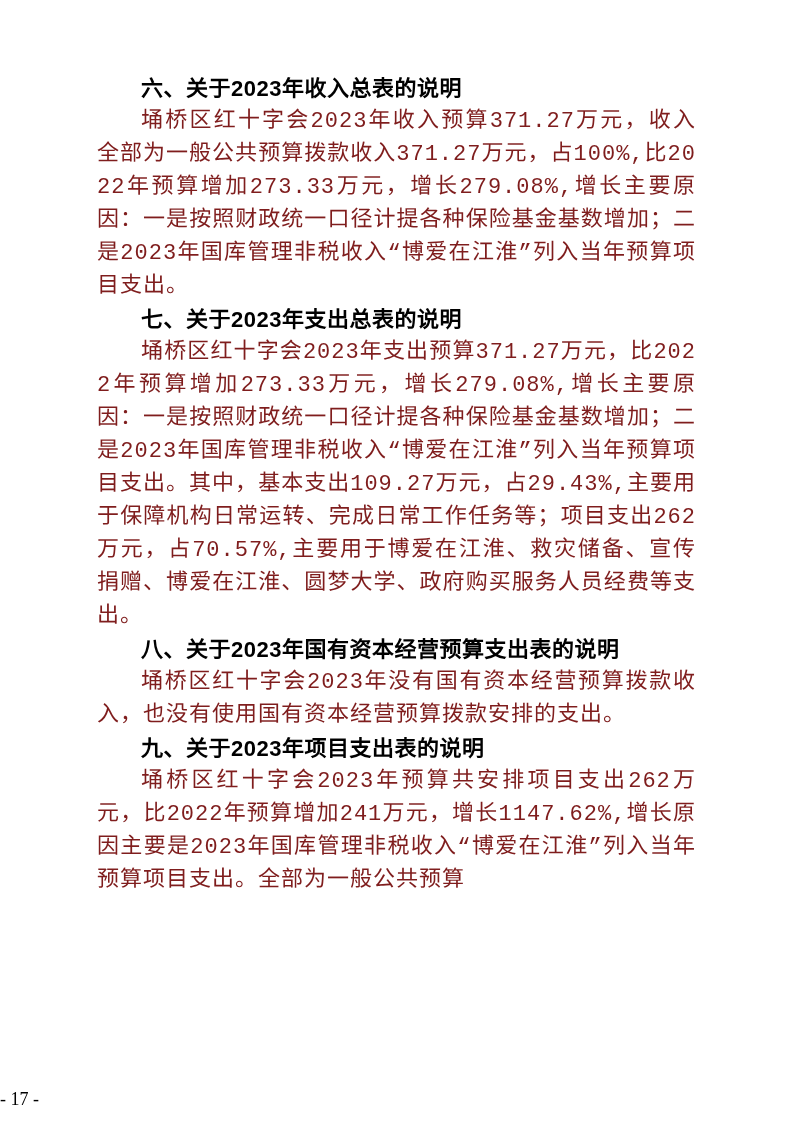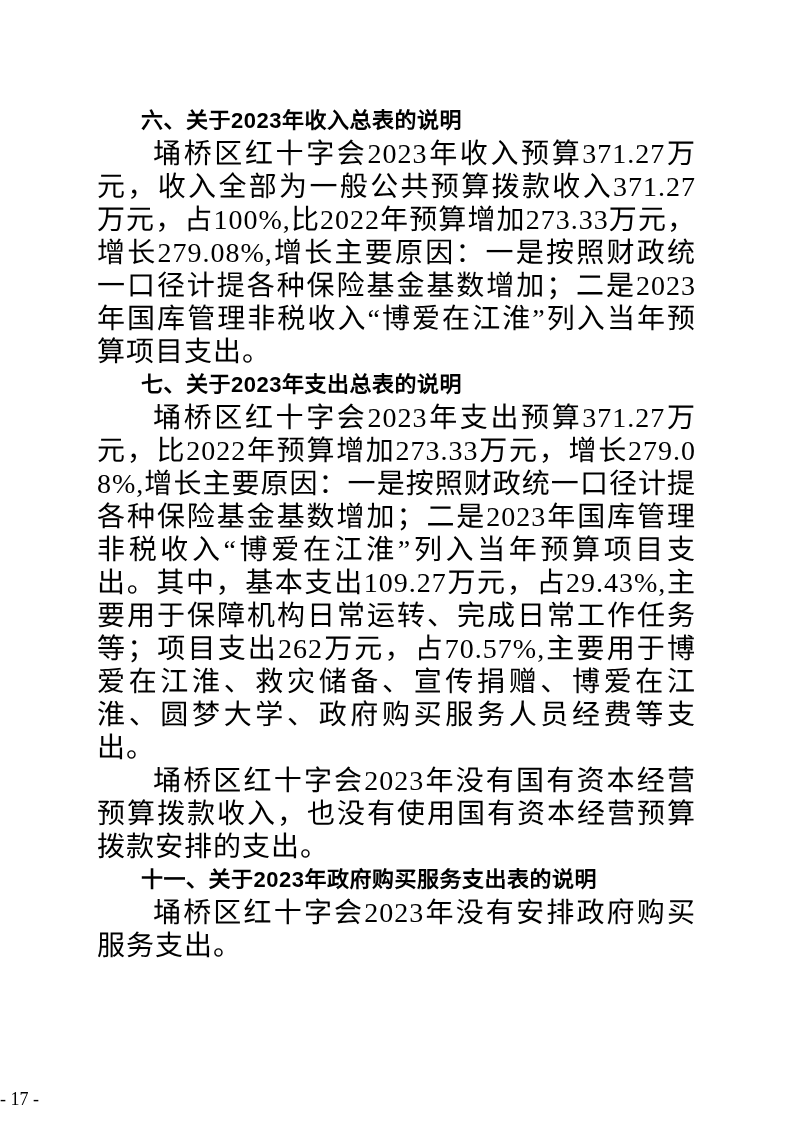--- a/index.html
+++ b/index.html
@@ -14,49 +14,49 @@
     overflow: hidden;
     color: #000000;
   }
   .page {
     position: absolute;
     top: 0;
     left: 0;
     width: 793px;
     height: 1122px;
     box-sizing: border-box;
-    padding: 104px 97px 0 97px;
+    padding: 72px 97px 0 97px;
     background: #ffffff;
   }
   .doc-section {
     margin: 0;
     padding: 0;
   }
   .doc-heading {
     margin: 0;
     font-family: "Liberation Sans", "DejaVu Sans", sans-serif;
     font-weight: bold;
     font-size: 22px;
     line-height: 33px;
     text-indent: 2em;
     letter-spacing: 0.5px;
     color: #000000;
     white-space: normal;
   }
   .doc-paragraph {
     margin: 0;
-    font-family: Liberation Serif, serif;
+    font-family: Liberation Mono, monospace;
     font-weight: normal;
-    font-size: 28px;
+    font-size: 22px;
     line-height: 33px;
     text-indent: 2em;
     text-align: justify;
     text-justify: inter-character;
     letter-spacing: 1px;
-    color: #000000;
+    color: #7f1d1d;
     word-break: break-all;
   }
   .page-footer {
     position: absolute;
     left: 0;
     bottom: 12px;
     width: 100%;
     text-align: left;
     font-family: "Liberation Serif", "DejaVu Serif", serif;
     font-size: 18px;
@@ -73,25 +73,26 @@
     <h2 class="doc-heading">六、关于2023年收入总表的说明</h2>
     <p class="doc-paragraph">埇桥区红十字会2023年收入预算371.27万元，收入全部为一般公共预算拨款收入371.27万元，占100%,比2022年预算增加273.33万元，增长279.08%,增长主要原因：一是按照财政统一口径计提各种保险基金基数增加；二是2023年国库管理非税收入“博爱在江淮”列入当年预算项目支出。</p>
   </section>
 
   <section class="doc-section">
     <h2 class="doc-heading">七、关于2023年支出总表的说明</h2>
     <p class="doc-paragraph">埇桥区红十字会2023年支出预算371.27万元，比2022年预算增加273.33万元，增长279.08%,增长主要原因：一是按照财政统一口径计提各种保险基金基数增加；二是2023年国库管理非税收入“博爱在江淮”列入当年预算项目支出。其中，基本支出109.27万元，占29.43%,主要用于保障机构日常运转、完成日常工作任务等；项目支出262万元，占70.57%,主要用于博爱在江淮、救灾储备、宣传捐赠、博爱在江淮、圆梦大学、政府购买服务人员经费等支出。</p>
   </section>
 
   <section class="doc-section">
+    <h2 class="doc-heading">八、关于2023年国有资本经营预算支出表的说明</h2>
     <p class="doc-paragraph">埇桥区红十字会2023年没有国有资本经营预算拨款收入，也没有使用国有资本经营预算拨款安排的支出。</p>
   </section>
 
+  <section class="doc-section">
+    <h2 class="doc-heading">九、关于2023年项目支出表的说明</h2>
+    <p class="doc-paragraph">埇桥区红十字会2023年预算共安排项目支出262万元，比2022年预算增加241万元，增长1147.62%,增长原因主要是2023年国库管理非税收入“博爱在江淮”列入当年预算项目支出。全部为一般公共预算</p>
+  </section>
 
 
-  <section class="doc-section">
-    <h2 class="doc-heading">十一、关于2023年政府购买服务支出表的说明</h2>
-    <p class="doc-paragraph">埇桥区红十字会2023年没有安排政府购买服务支出。</p>
-  </section>
 
   <div class="page-footer">- 17 -</div>
 
 </div>
 
 </body></html>

